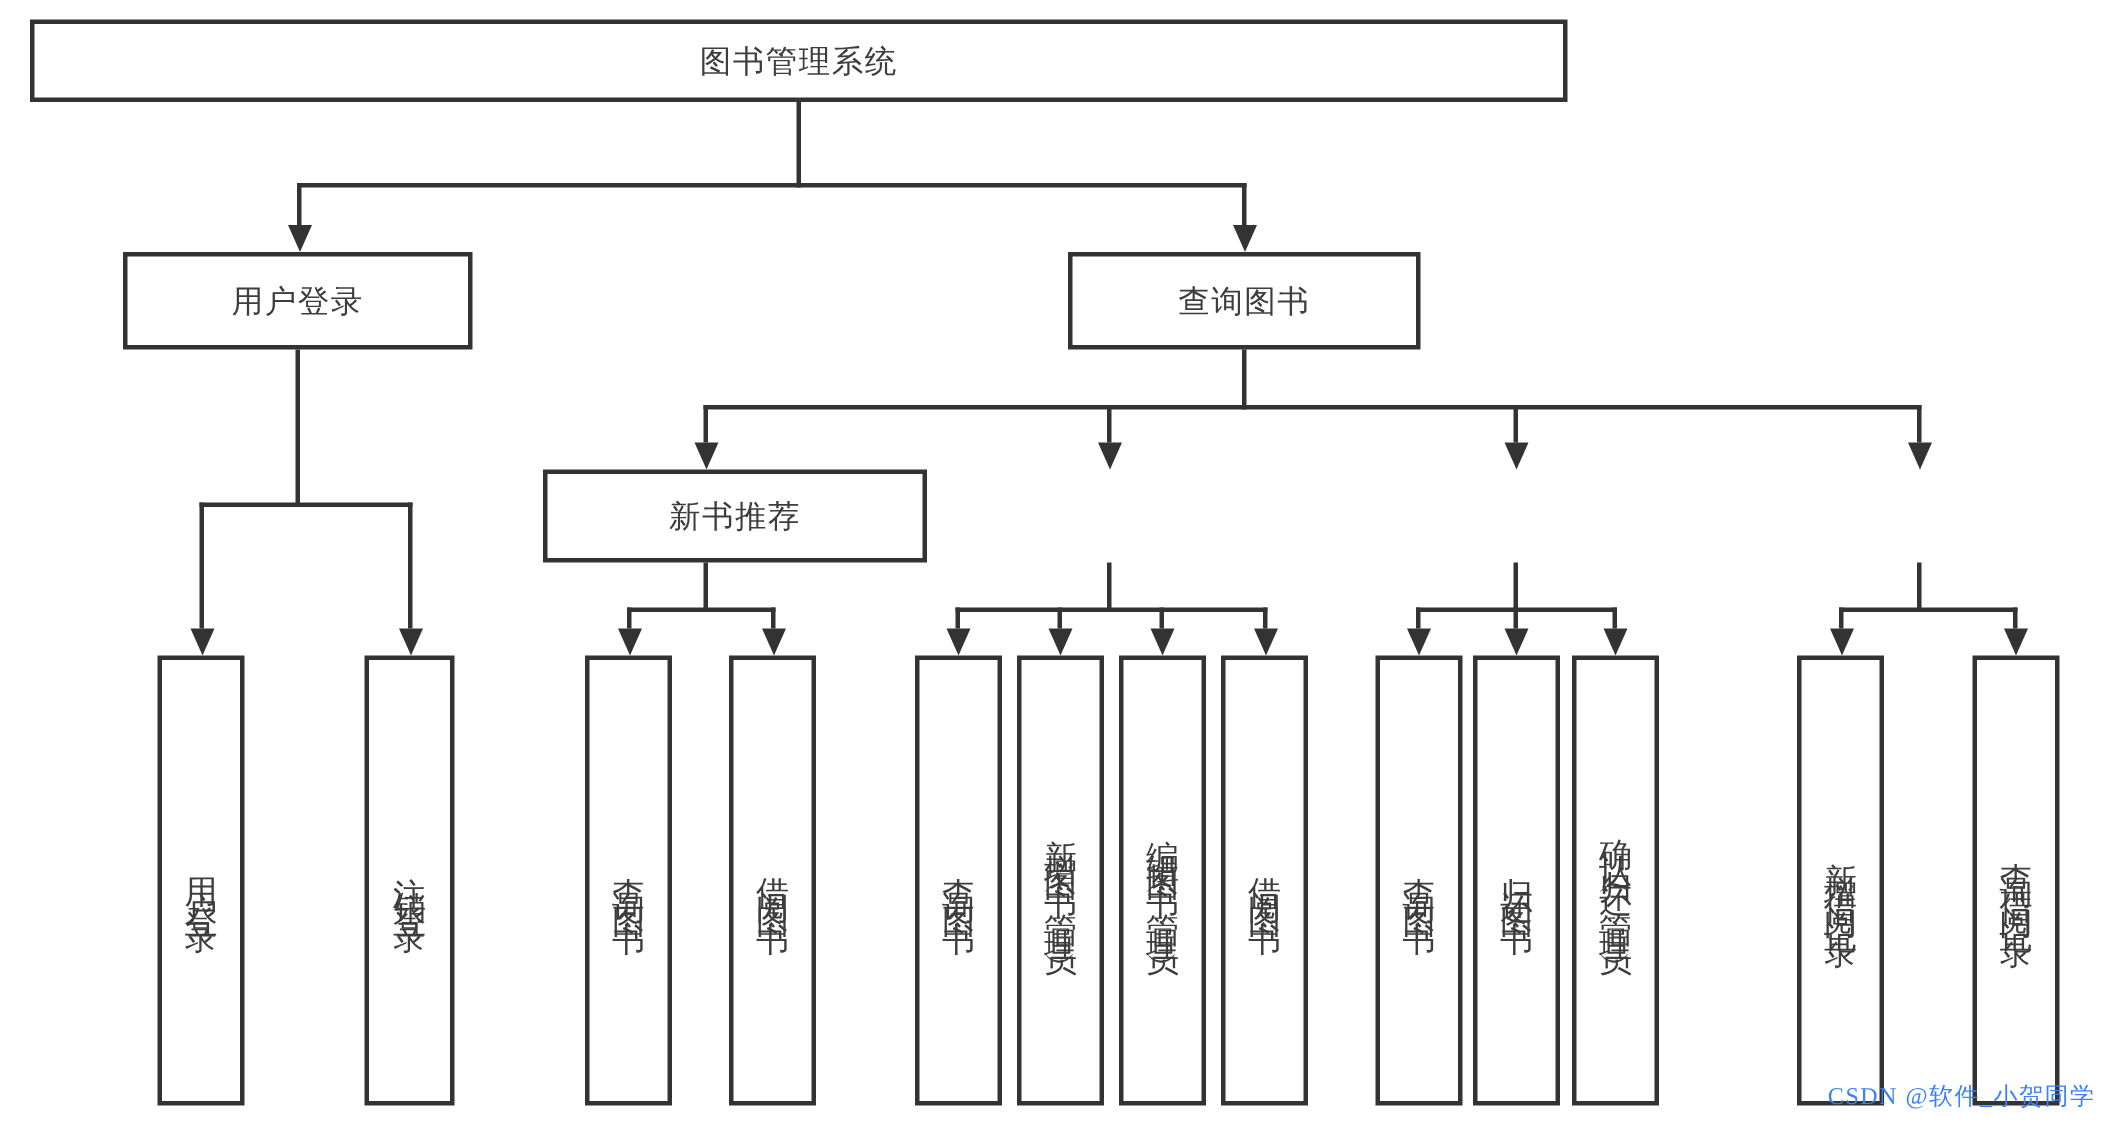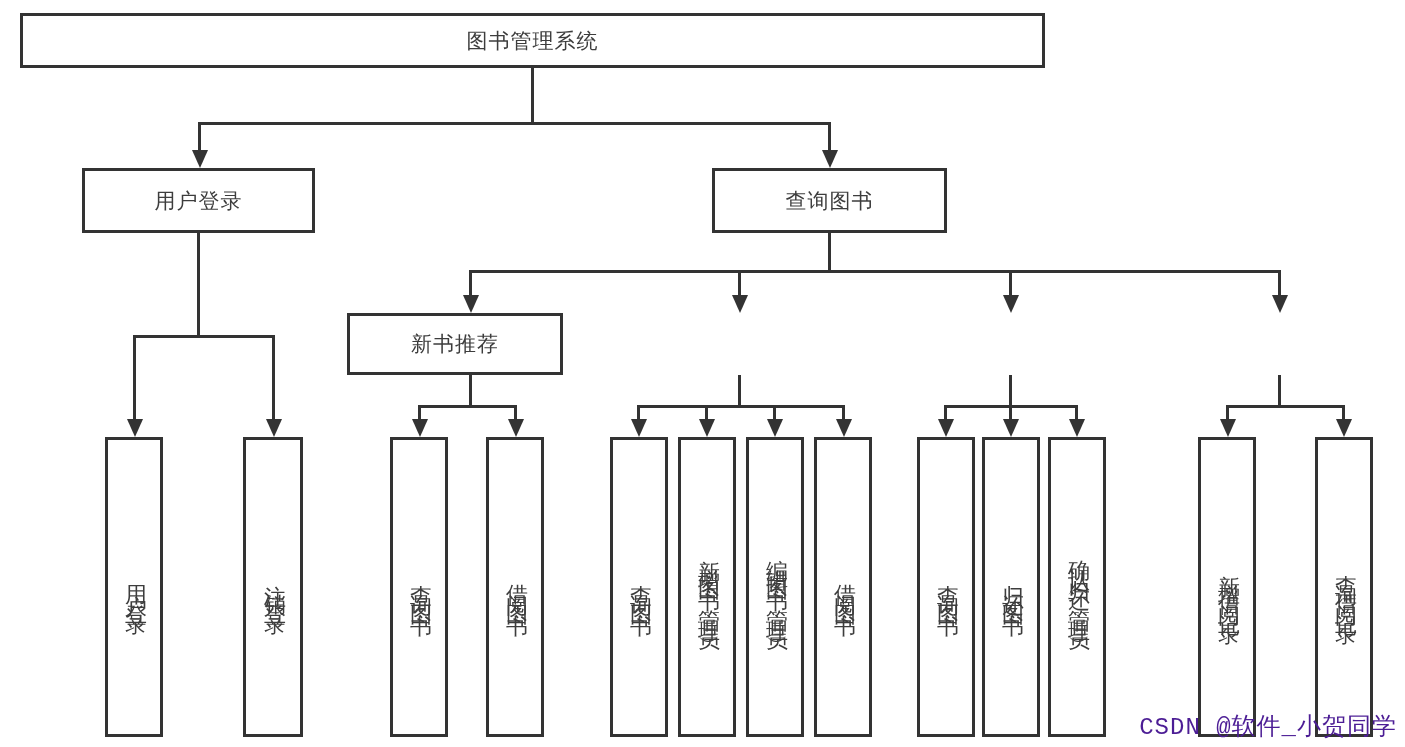--- a/index.html
+++ b/index.html
@@ -5,21 +5,21 @@
   html, body {
     margin: 0;
     padding: 0;
     background: #ffffff;
   }
   .canvas {
     position: relative;
     width: 1405px;
     height: 747px;
     background: #ffffff;
-    font-family: Liberation Mono, monospace;
+    font-family: Liberation Serif, serif;
     overflow: hidden;
   }
   .box {
     position: absolute;
     box-sizing: border-box;
     border: 3px solid #333333;
     background: #ffffff;
     display: flex;
     align-items: center;
     justify-content: center;
@@ -46,22 +46,22 @@
     width: 0;
     height: 0;
     border-left: 8px solid transparent;
     border-right: 8px solid transparent;
     border-top: 18px solid #333333;
   }
   .watermark {
     position: absolute;
     right: 8px;
     bottom: 5px;
-    font-size: 24px;
-    color: #4c1d95;
+    font-size: 16px;
+    color: #3b82f6;
     letter-spacing: 1px;
   }
 </style>
 </head>
 <body>
 
 <div class="canvas">
 
   <div class="box hbox" style="left:20px; top:13px; width:1025px; height:55px;">
     <span>图书管理系统</span>
@@ -94,21 +94,21 @@
   <div class="line" style="left:469px; top:270px; width:812px; height:3px;"></div>
   <div class="line" style="left:469px; top:270px; width:3px; height:25px;"></div>
   <div class="arrow" style="left:463px; top:295px;"></div>
   <div class="line" style="left:738px; top:270px; width:3px; height:25px;"></div>
   <div class="arrow" style="left:732px; top:295px;"></div>
   <div class="line" style="left:1009px; top:270px; width:3px; height:25px;"></div>
   <div class="arrow" style="left:1003px; top:295px;"></div>
   <div class="line" style="left:1278px; top:270px; width:3px; height:25px;"></div>
   <div class="arrow" style="left:1272px; top:295px;"></div>
 
-  <div class="box hbox" style="left:347px; top:313px; width:216px; height:62px;">
+  <div class="box hbox" style="left:362px; top:313px; width:256px; height:62px;">
     <span>新书推荐</span>
   </div>
 
   <div class="line" style="left:469px; top:375px; width:3px; height:33px;"></div>
   <div class="line" style="left:418px; top:405px; width:99px; height:3px;"></div>
   <div class="line" style="left:418px; top:405px; width:3px; height:14px;"></div>
   <div class="arrow" style="left:412px; top:419px;"></div>
   <div class="line" style="left:514px; top:405px; width:3px; height:14px;"></div>
   <div class="arrow" style="left:508px; top:419px;"></div>
 

